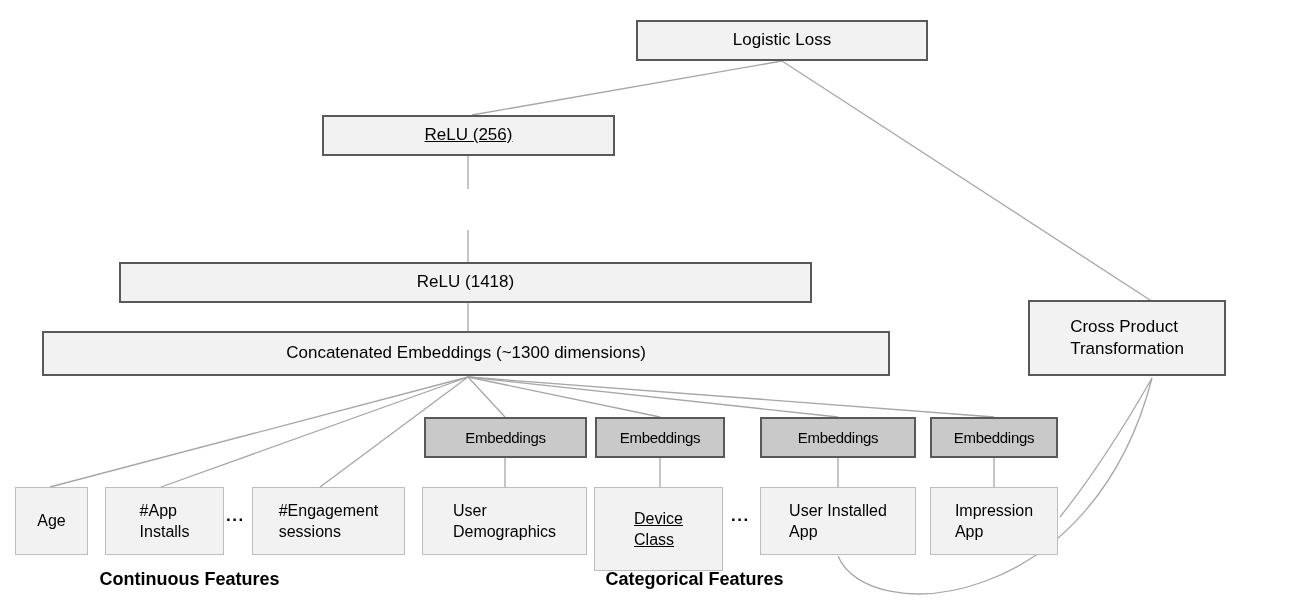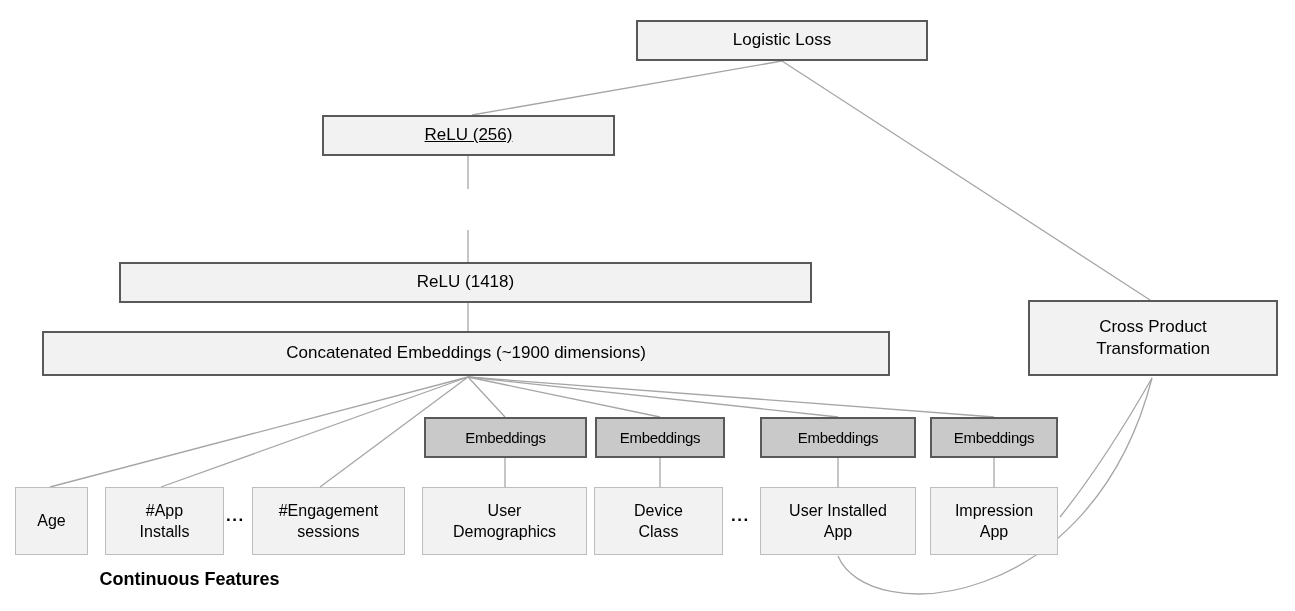--- a/index.html
+++ b/index.html
@@ -25,21 +25,21 @@
     stroke: var(--line, #a6a6a6);
     stroke-width: 1.3;
     fill: none;
   }
   .box {
     position: absolute;
     box-sizing: border-box;
     display: flex;
     align-items: center;
     justify-content: center;
-    text-align: center;
+    text-align: left;
     background: var(--box-fill, #f2f2f2);
     border: 2px solid var(--border-dark, #595959);
     color: #000000;
     font-size: 17px;
     line-height: 1.32;
     white-space: pre-line;
   }
   .box.feature {
     border: 1.5px solid var(--border-light, #bdbdbd);
     font-size: 16px;
@@ -97,42 +97,43 @@
     <path d="M 1060 517 Q 1104 462 1152 378"></path>
   </svg>
 
   <div class="box" style="left:636px; top:20px; width:292px; height:41px;">Logistic Loss</div>
 
   <div class="box" style="left:322px; top:115px; width:293px; height:41px;text-decoration:underline;">ReLU (256)</div>
 
 
   <div class="box" style="left:119px; top:262px; width:693px; height:41px;">ReLU (1418)</div>
 
-  <div class="box" style="left:42px; top:331px; width:848px; height:45px;">Concatenated Embeddings (~1900 dimensions)</div>
+  <div class="box" style="left:42px; top:331px; width:848px; height:45px;">Concatenated Embeddings (~1300 dimensions)</div>
 
-  <div class="box" style="left:1028px; top:300px; width:250px; height:76px;">Cross Product
+  <div class="box" style="left:1028px; top:300px; width:198px; height:76px;">Cross Product
 Transformation</div>
 
   <div class="box emb" style="left:424px; top:417px; width:163px; height:41px;">Embeddings</div>
   <div class="box emb" style="left:595px; top:417px; width:130px; height:41px;">Embeddings</div>
   <div class="box emb" style="left:760px; top:417px; width:156px; height:41px;">Embeddings</div>
   <div class="box emb" style="left:930px; top:417px; width:128px; height:41px;">Embeddings</div>
 
   <div class="box feature" style="left:15px; top:487px; width:73px; height:68px;">Age</div>
   <div class="box feature" style="left:105px; top:487px; width:119px; height:68px;">#App
 Installs</div>
   <div class="dots" style="left:226px; top:506px;">...</div>
   <div class="box feature" style="left:252px; top:487px; width:153px; height:68px;">#Engagement
 sessions</div>
 
   <div class="box feature" style="left:422px; top:487px; width:165px; height:68px;">User
 Demographics</div>
-  <div class="box feature" style="left:594px; top:487px; width:129px; height:68px;">Device
+  <div class="box feature" style="left:594px; top:487px; width:129px; height:84px;text-decoration:underline;">Device
 Class</div>
   <div class="dots" style="left:731px; top:506px;">...</div>
   <div class="box feature" style="left:760px; top:487px; width:156px; height:68px;">User Installed
 App</div>
   <div class="box feature" style="left:930px; top:487px; width:128px; height:68px;">Impression
 App</div>
 
   <div class="group-label" style="left:92px; top:569px; width:195px;">Continuous Features</div>
+  <div class="group-label" style="left:572px; top:569px; width:245px;">Categorical Features</div>
 
 </div>
 
 </body></html>

